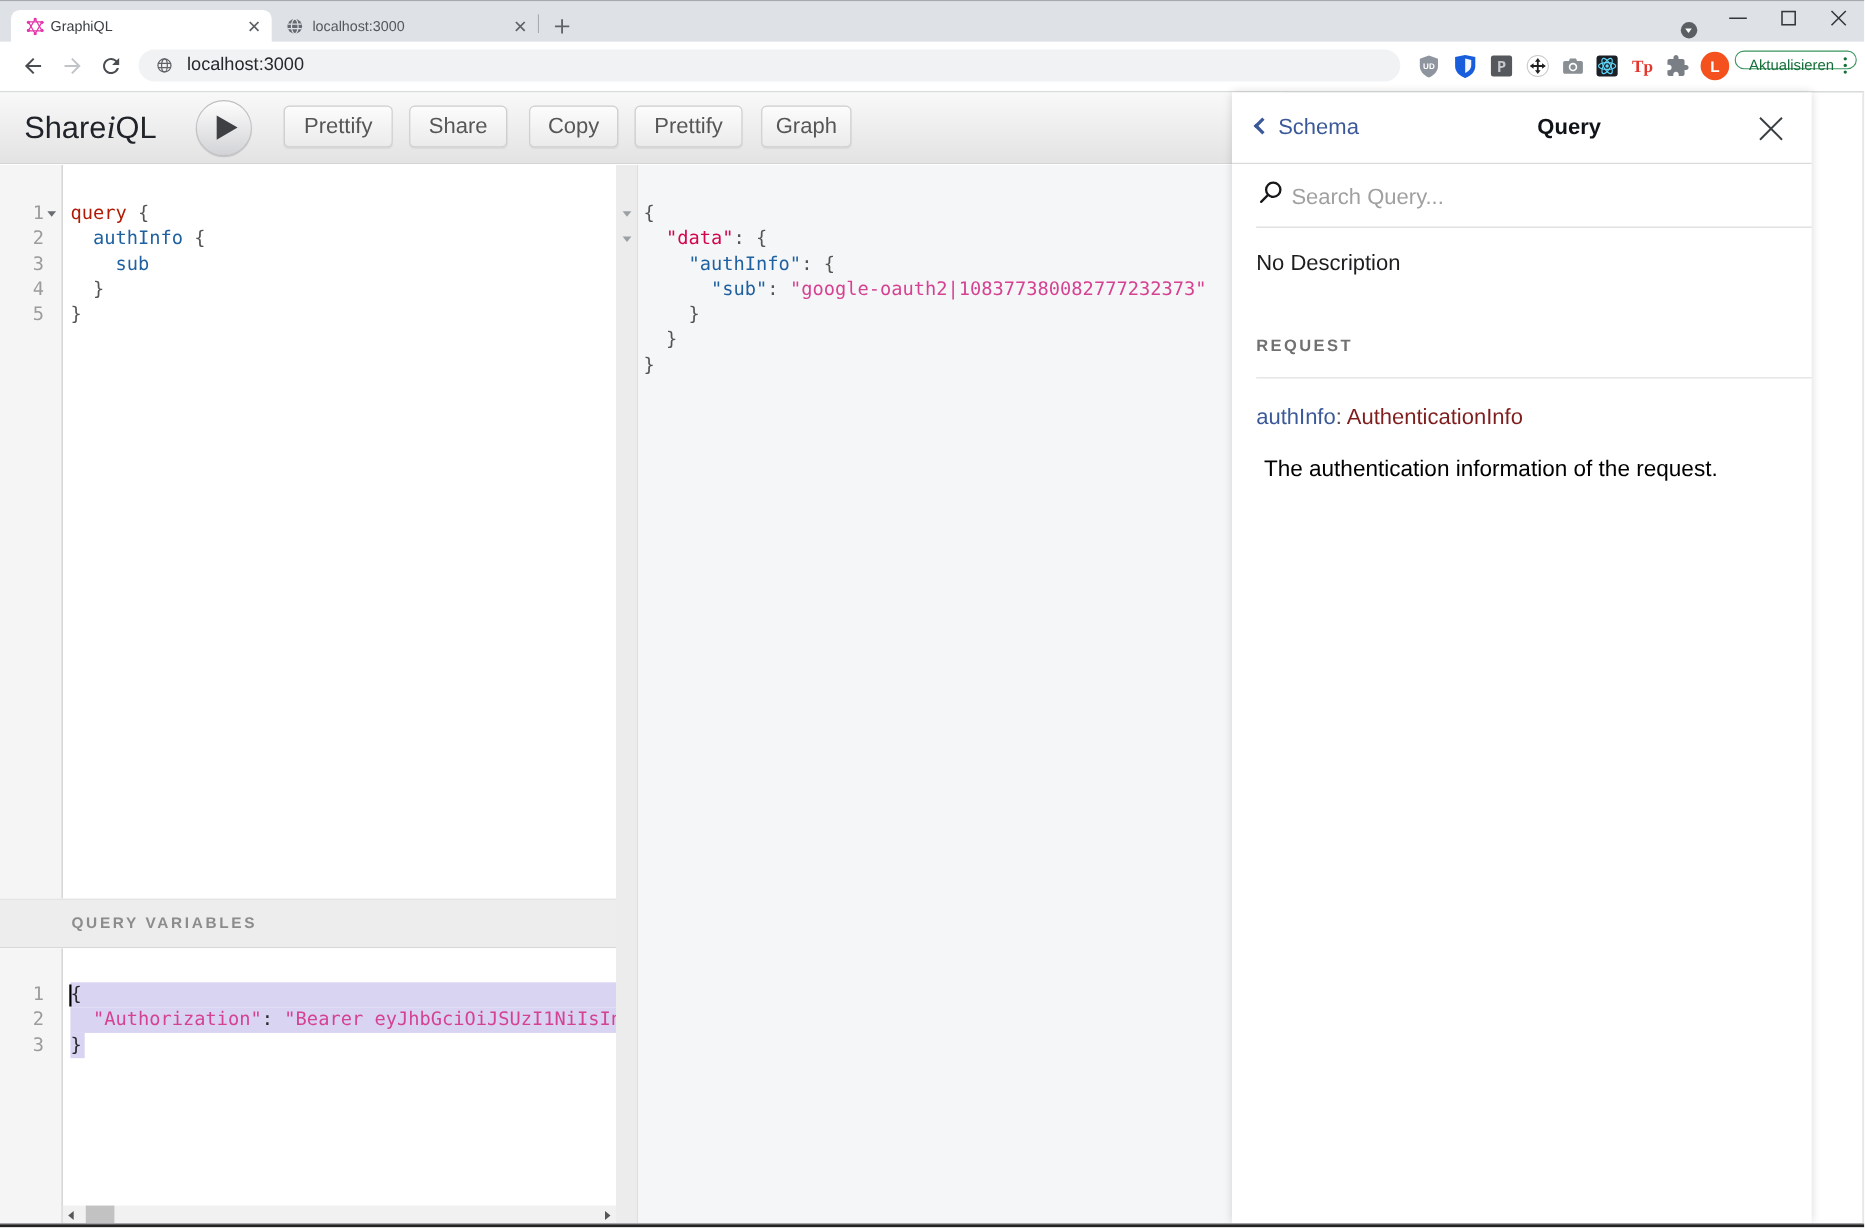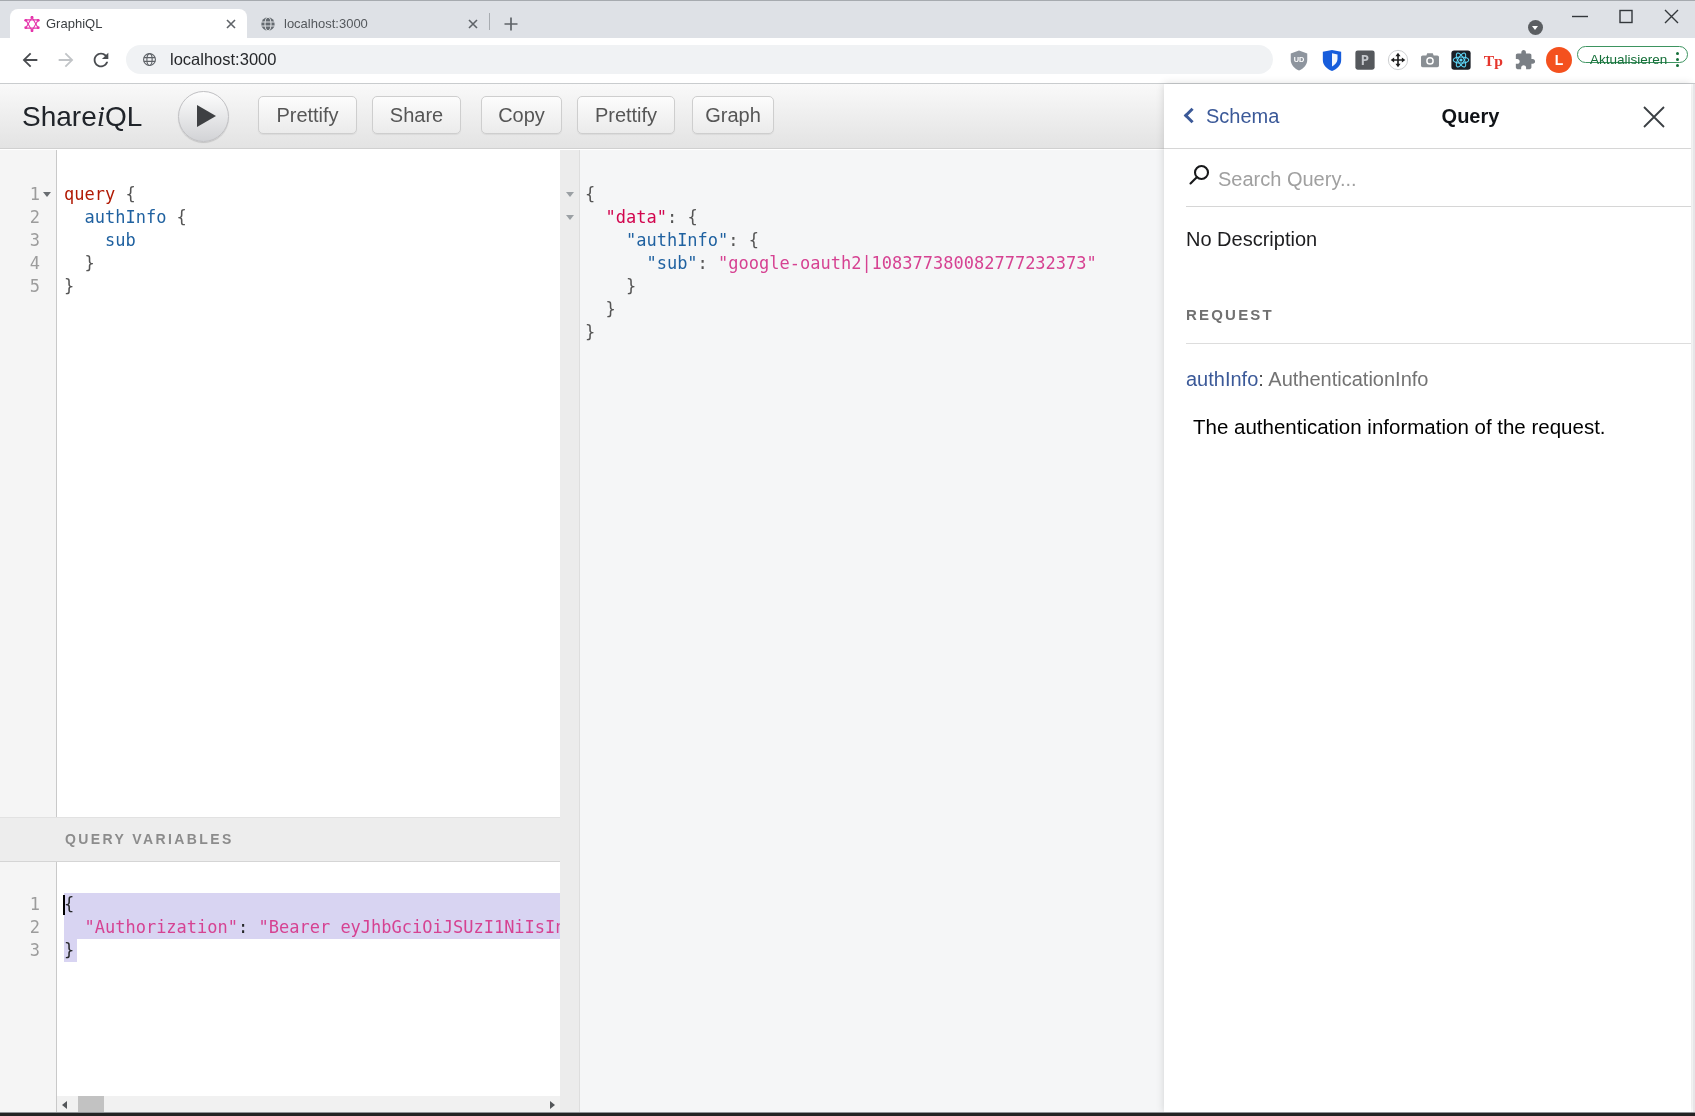--- a/index.html
+++ b/index.html
@@ -73,37 +73,37 @@
 
   
   #hscroll { left:57px; top:1096px; width:503px; height:16px; background:#f1f1f1; }
   #hscroll .sbtn { position:absolute; top:0; width:17px; height:16px; }
   #hscroll .arrow { position:absolute; top:4.5px; width:0; height:0; border-top:4px solid transparent; border-bottom:4px solid transparent; }
   #hscroll .left .arrow { left:5px; border-right:5px solid #54575a; }
   #hscroll .right .arrow { right:5px; border-left:5px solid #54575a; }
   #hs-thumb { position:absolute; left:21px; top:0; width:26px; height:16px; background:#c2c2c2; }
 
   
-  #docs { left:1164px; top:84px; width:527px; height:1028px; background:#fff; box-shadow:0 0 8px rgba(0,0,0,0.15); }
+  #docs { left:1120px; top:84px; width:527px; height:1028px; background:#fff; box-shadow:0 0 8px rgba(0,0,0,0.15); }
   #doc-header { position:absolute; left:0; top:0; width:527px; height:65px; border-bottom:1px solid #d6d6d6; }
   #doc-back { position:absolute; left:22px; top:0; height:65px; line-height:65px; font-size:20px; color:#3B5998; cursor:pointer; }
   #doc-back .chev { display:inline-block; width:11px; height:11px; border-left:3px solid #3B5998; border-bottom:3px solid #3B5998; transform:rotate(45deg); margin-right:9px; position:relative; top:-2px; }
   #doc-title { position:absolute; left:1300px; top:0; width:350px; text-align:center; height:65px; line-height:65px; font-size:20px; font-weight:bold; color:#101317; }
   #doc-close { position:absolute; left:477px; top:20px; width:26px; height:26px; }
   #doc-search-row { position:absolute; left:22px; top:66px; width:505px; height:57px; border-bottom:1px solid #d6d6d6; }
   #doc-search-row svg { position:absolute; left:2px; top:14px; }
   #doc-search { position:absolute; left:32px; top:10px; width:440px; height:38px; border:none; outline:none; background:transparent; font-family:"Liberation Sans",sans-serif; font-size:20px; color:#0f172a; }
   #doc-search::placeholder { color:#a0a0a0; opacity:1; }
   #no-desc { position:absolute; left:22px; top:144px; font-size:20px; color:#1d1d1f; }
   #fields-title { position:absolute; left:22px; top:222px; font-size:15px; font-weight:bold; letter-spacing:2.2px; color:#717171; }
   #fields-rule { position:absolute; left:22px; top:259px; width:505px; height:1px; background:#ddd; }
   #field-row { position:absolute; left:22px; top:284px; font-size:20px; }
   #field-row .fname { color:#3B5998; cursor:pointer; }
   #field-row .fcolon { color:#4b4b4b; }
-  #field-row .ftype { color:#737373; cursor:pointer;margin-top:24px; }
+  #field-row .ftype { color:#7f1d1d; cursor:pointer;margin-top:24px; }
   #field-desc { position:absolute; left:29px; top:331px; font-size:20.5px; color:#000000; }
 
   
   #bottom-line { left:0; top:1112px; width:1695px; height:1px; background:#8f9296; }
   #bottom-edge { left:0; top:1113px; width:1695px; height:3px; background:#232323; }
   #right-edge { left:1693px; top:84px; width:2px; height:1028px; background:#e6e6e8; }
 </style>
 </head>
 <body>
 

